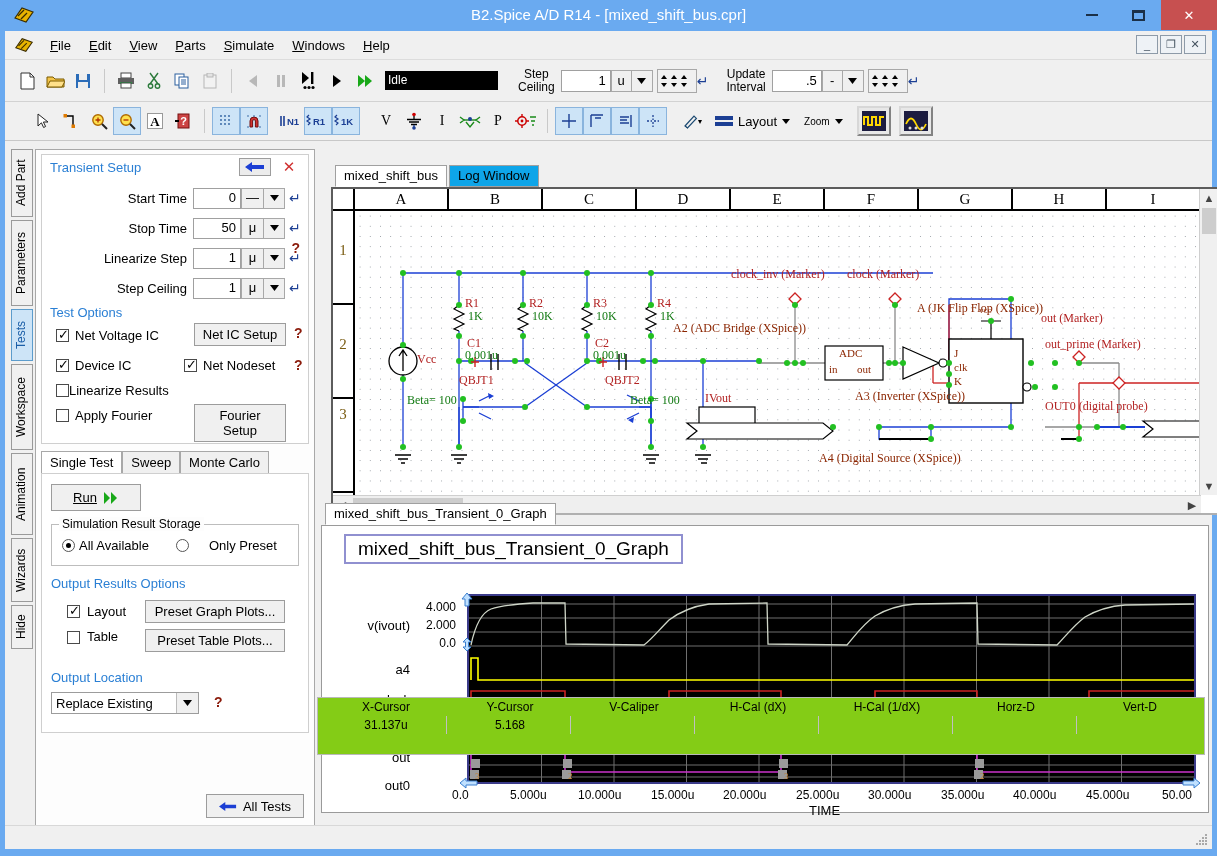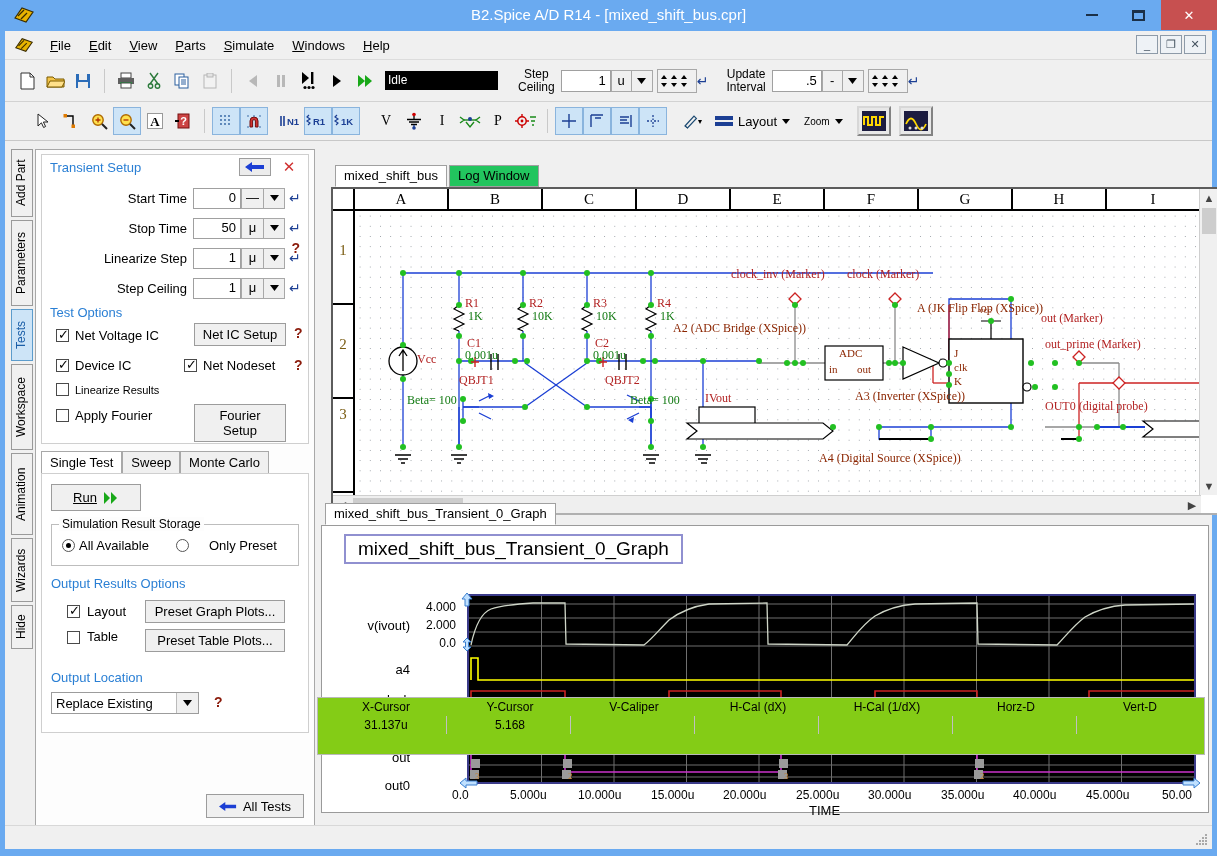--- a/index.html
+++ b/index.html
@@ -92,21 +92,21 @@
   .group { border:1px solid #bdbdbd; position:relative; }
   .group > .gl { position:absolute; top:-8px; left:7px; background:#fdfdfd; padding:0 3px; font-size:12px; }
   .radio { width:13px; height:13px; border:1px solid #555; border-radius:50%; background:#fff;
      display:inline-block; position:relative; vertical-align:middle; }
   .radio.on:after{ content:""; position:absolute; left:3px; top:3px; width:5px; height:5px;
      border-radius:50%; background:#000; }
 
   
   .schem-wrap { position:absolute; left:326px; top:118px; width:752px; height:350px;margin-top:16px; }
   .tabbar { height:22px; display:flex; align-items:flex-end; padding-left:4px; }
-  .stab { border:1px solid #a0a0a0; padding:2px 8px 3px 8px; font-size:13px; background:#22c55e; }
+  .stab { border:1px solid #a0a0a0; padding:2px 8px 3px 8px; font-size:13px; background:#0ea5e9; }
   .stab.active { background:#fff; border-bottom-color:#fff; }
   .schem { position:absolute; left:0; top:22px; width:888px; height:328px;
      background:#fff; border:2px inset #b0b0b0; }
   .ruler-h { position:absolute; left:0; top:0; width:868px; height:22px; background:#fff;
      border-bottom:2px solid #000; display:flex; }
   .ruler-h .cell { border-right:2px solid #000; text-align:center; font-family:"Liberation Serif", serif;
       font-size:15px; line-height:20px; }
   .ruler-v { position:absolute; left:0; top:22px; width:22px; height:284px; background:#fff;
      border-right:2px solid #000; }
   .ruler-v .cell { border-bottom:2px solid #000; text-align:center; font-family:"Liberation Serif", serif;
@@ -616,21 +616,21 @@
           <span style="margin-left:6px;font-size:13px;">Device IC</span>
         </div>
         <div style="position:absolute;left:142px;top:203px;display:flex;align-items:center;">
           <span class="chk on"></span>
           <span style="margin-left:6px;font-size:13px;">Net Nodeset</span>
         </div>
         <div class="qm" style="position:absolute;left:252px;top:202px;">?</div>
 
         <div style="position:absolute;left:14px;top:228px;display:flex;align-items:center;">
           <span class="chk"></span>
-          <span style="margin-left:6px;font-size:11px;">Linearize Results</span>
+          <span style="font-size:13px;">Linearize Results</span>
         </div>
         <div style="position:absolute;left:14px;top:253px;display:flex;align-items:center;">
           <span class="chk"></span>
           <span style="margin-left:6px;font-size:13px;">Apply Fourier</span>
         </div>
         <div class="btn" style="position:absolute;left:152px;top:249px;width:92px;">Fourier Setup</div>
       </div>
 
       <div class="tabs3" style="position:absolute;left:5px;top:300px;">
         <div class="t3 active">Single Test</div>

